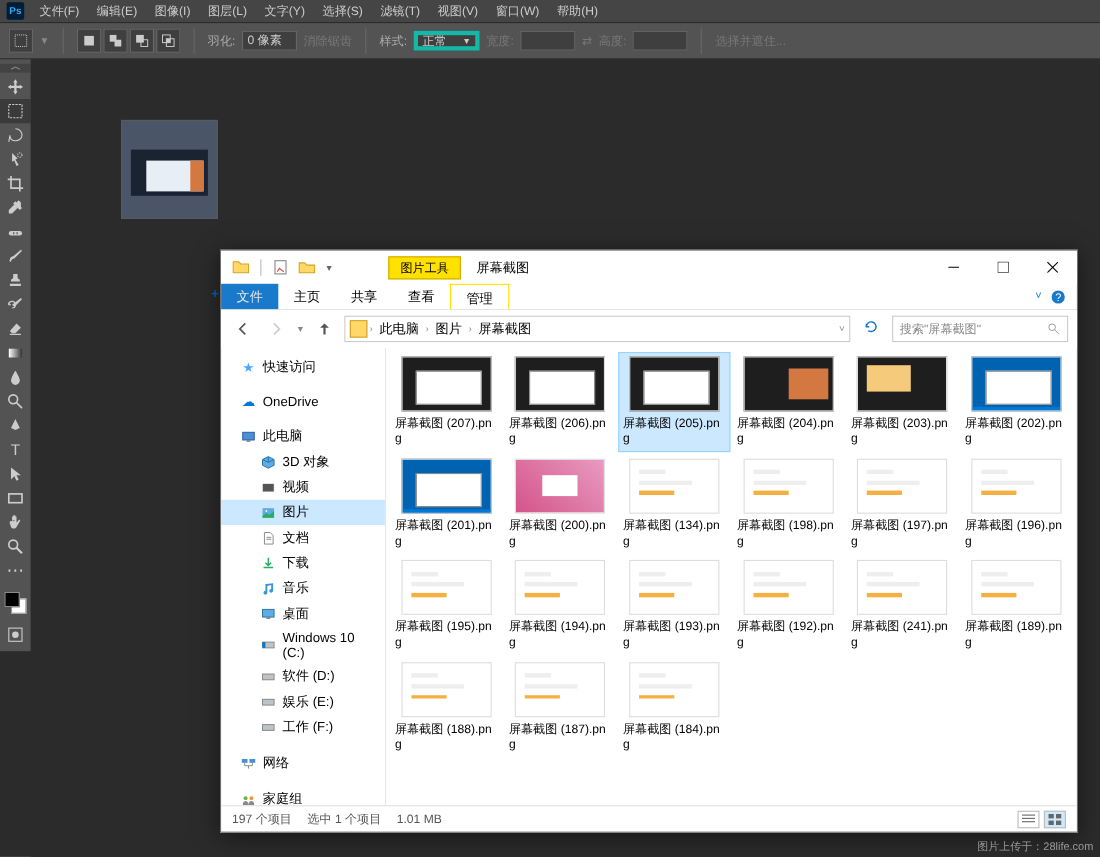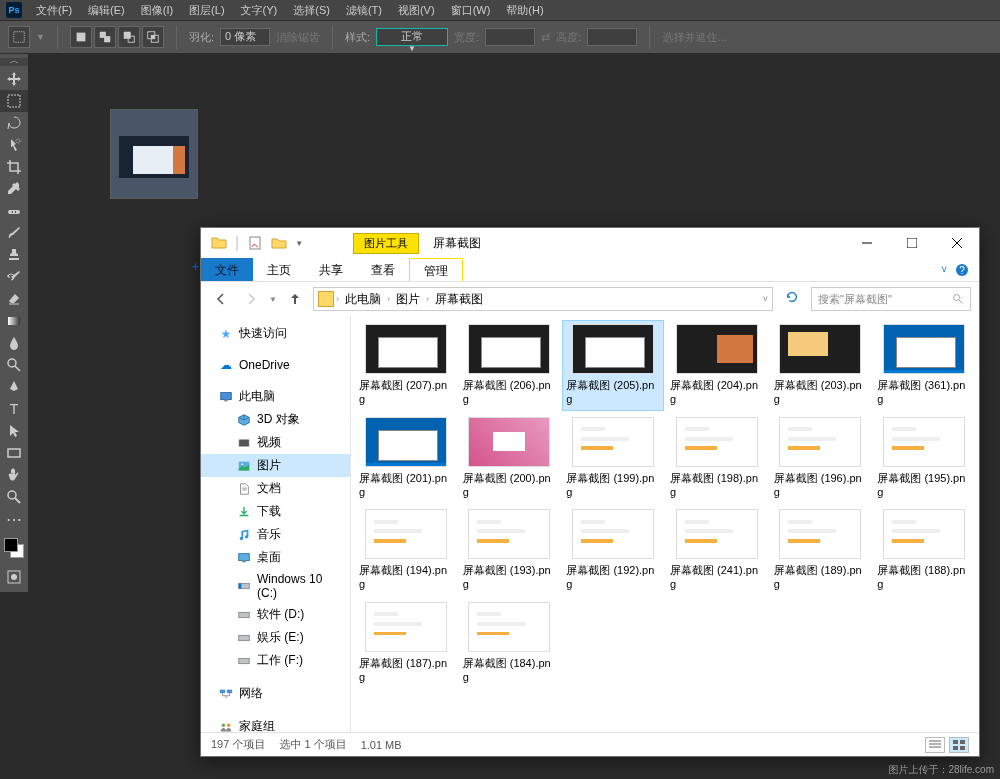--- a/index.html
+++ b/index.html
@@ -8,21 +8,21 @@
 
 .ps-menubar { height: 20px; background: #454545; display: flex; align-items: center; font-size: 11px; color: #ccc; }
 .ps-logo { width: 16px; height: 16px; background: #001e36; color: #31a8ff; display: flex; align-items: center; justify-content: center; font-size: 9px; font-weight: bold; margin: 0 6px; border-radius: 2px; }
 .ps-menuitem { padding: 0 8px; cursor: default; }
 .ps-optionsbar { height: 34px; background: #535353; display: flex; align-items: center; font-size: 11px; color: #ccc; gap: 6px; padding: 0 8px; border-top: 1px solid #2b2b2b; border-bottom: 1px solid #2b2b2b; }
 .ps-opt-icon { width: 22px; height: 22px; background: #3f3f3f; border: 1px solid #666; display: flex; align-items: center; justify-content: center; }
 .ps-opt-icon svg { width: 14px; height: 14px; }
 .ps-opt-group { display: flex; gap: 2px; }
 .ps-opt-sep { width: 1px; height: 24px; background: #666; margin: 0 6px; }
 .ps-input { width: 50px; height: 18px; background: #3f3f3f; border: 1px solid #666; color: #ccc; font-size: 11px; padding: 0 4px; }
-.ps-select { width: 72px; height: 18px; background: #3f3f3f; border: 1px solid #14b8a6; color: #ccc; font-size: 11px; display: flex; align-items: center; justify-content: space-between; padding: 0 4px; flex-direction: column; }
+.ps-select { width: 60px; height: 18px; background: #3f3f3f; border: 4px solid #14b8a6; color: #ccc; font-size: 11px; display: flex; align-items: center; justify-content: space-between; padding: 0 4px; }
 .ps-opt-label { color: #aaa; }
 .ps-opt-disabled { color: #777; }
 
 .ps-toolbar { position: absolute; left: 0; top: 54px; width: 28px; background: #535353; padding: 4px 0; }
 .ps-toolbar-collapse { width: 28px; height: 8px; background: #434343; display: flex; align-items: center; justify-content: center; margin-bottom: 2px; }
 .ps-tool { width: 28px; height: 22px; display: flex; align-items: center; justify-content: center; color: #ccc; }
 .ps-tool.active { background: #3a3a3a; }
 .ps-tool svg { width: 16px; height: 16px; }
 .ps-swatches { width: 20px; height: 20px; position: relative; margin: 8px 4px; }
 .ps-swatch-fg { width: 14px; height: 14px; background: #000; border: 1px solid #999; position: absolute; left: 0; top: 0; z-index: 2; }
@@ -41,21 +41,21 @@
 .exp-qat { display: flex; align-items: center; gap: 8px; padding: 0 10px; }
 .exp-qat-icon { width: 16px; height: 16px; display: flex; align-items: center; justify-content: center; }
 .exp-ctx-tab { background: #ffe100; padding: 2px 10px; font-size: 11px; margin-left: 40px; border: 1px solid #ccaa00; }
 .exp-title-text { font-size: 12px; margin-left: 14px; }
 .exp-wincontrols { margin-left: auto; display: flex; }
 .exp-winbtn { width: 45px; height: 30px; display: flex; align-items: center; justify-content: center; }
 .exp-winbtn svg { width: 10px; height: 10px; }
 
 .exp-ribbon-tabs { height: 24px; display: flex; align-items: stretch; font-size: 12px; border-bottom: 1px solid #e1e1e1; }
 .exp-tab { padding: 4px 14px; cursor: default; }
-.exp-tab.file { background: #1979ca; color: #0f172a; }
+.exp-tab.file { background: #1979ca; color: #e5e5e5; }
 .exp-tab.ctx { border: 1px solid #ffe100; border-bottom: none; }
 .exp-ribbon-right { margin-left: auto; display: flex; align-items: center; gap: 8px; padding-right: 10px; color: #1979ca; }
 
 .exp-addressbar { height: 34px; display: flex; align-items: center; padding: 0 8px; gap: 6px; background: #fff; }
 .exp-navbtn { width: 24px; height: 24px; display: flex; align-items: center; justify-content: center; color: #666; }
 .exp-navbtn.disabled { color: #ccc; }
 .exp-path { flex: 1; height: 24px; border: 1px solid #ccc; display: flex; align-items: center; padding: 0 4px; font-size: 12px; gap: 2px; }
 .exp-path-seg { padding: 0 4px; }
 .exp-path-chev { color: #888; font-size: 9px; }
 .exp-path-icon { width: 16px; height: 16px; background: #ffd867; border: 1px solid #d4a42e; }
@@ -585,21 +585,21 @@
             <div class="exp-thumb dark">
               <div style="position:absolute;left:10%;top:15%;width:50%;height:50%;background:#f5ca7b"></div>
             </div>
             <div class="exp-label">屏幕截图 (203).png</div>
           </div>
           <div class="exp-item">
             <div class="exp-thumb desktop">
               <div class="exp-thumb-wnd"></div>
               <div class="exp-thumb-bar"></div>
             </div>
-            <div class="exp-label">屏幕截图 (361).png</div>
+            <div class="exp-label">屏幕截图 (202).png</div>
           </div>
           <div class="exp-item">
             <div class="exp-thumb desktop">
               <div class="exp-thumb-wnd"></div>
               <div class="exp-thumb-bar"></div>
             </div>
             <div class="exp-label">屏幕截图 (201).png</div>
           </div>
           <div class="exp-item">
             <div class="exp-thumb">
@@ -607,29 +607,37 @@
               <div style="position:absolute;left:30%;top:30%;width:40%;height:40%;background:#fff"></div>
             </div>
             <div class="exp-label">屏幕截图 (200).png</div>
           </div>
           <div class="exp-item">
             <div class="exp-thumb">
               <div style="position:absolute;left:10%;top:20%;width:30%;height:8%;background:#eee"></div>
               <div style="position:absolute;left:10%;top:40%;width:60%;height:8%;background:#eee"></div>
               <div style="position:absolute;left:10%;top:60%;width:40%;height:8%;background:#f5b041"></div>
             </div>
-            <div class="exp-label">屏幕截图 (199).png</div>
+            <div class="exp-label">屏幕截图 (134).png</div>
           </div>
           <div class="exp-item">
             <div class="exp-thumb">
               <div style="position:absolute;left:10%;top:20%;width:30%;height:8%;background:#eee"></div>
               <div style="position:absolute;left:10%;top:40%;width:60%;height:8%;background:#eee"></div>
               <div style="position:absolute;left:10%;top:60%;width:40%;height:8%;background:#f5b041"></div>
             </div>
             <div class="exp-label">屏幕截图 (198).png</div>
+          </div>
+          <div class="exp-item">
+            <div class="exp-thumb">
+              <div style="position:absolute;left:10%;top:20%;width:30%;height:8%;background:#eee"></div>
+              <div style="position:absolute;left:10%;top:40%;width:60%;height:8%;background:#eee"></div>
+              <div style="position:absolute;left:10%;top:60%;width:40%;height:8%;background:#f5b041"></div>
+            </div>
+            <div class="exp-label">屏幕截图 (197).png</div>
           </div>
           <div class="exp-item">
             <div class="exp-thumb">
               <div style="position:absolute;left:10%;top:20%;width:30%;height:8%;background:#eee"></div>
               <div style="position:absolute;left:10%;top:40%;width:60%;height:8%;background:#eee"></div>
               <div style="position:absolute;left:10%;top:60%;width:40%;height:8%;background:#f5b041"></div>
             </div>
             <div class="exp-label">屏幕截图 (196).png</div>
           </div>
           <div class="exp-item">

